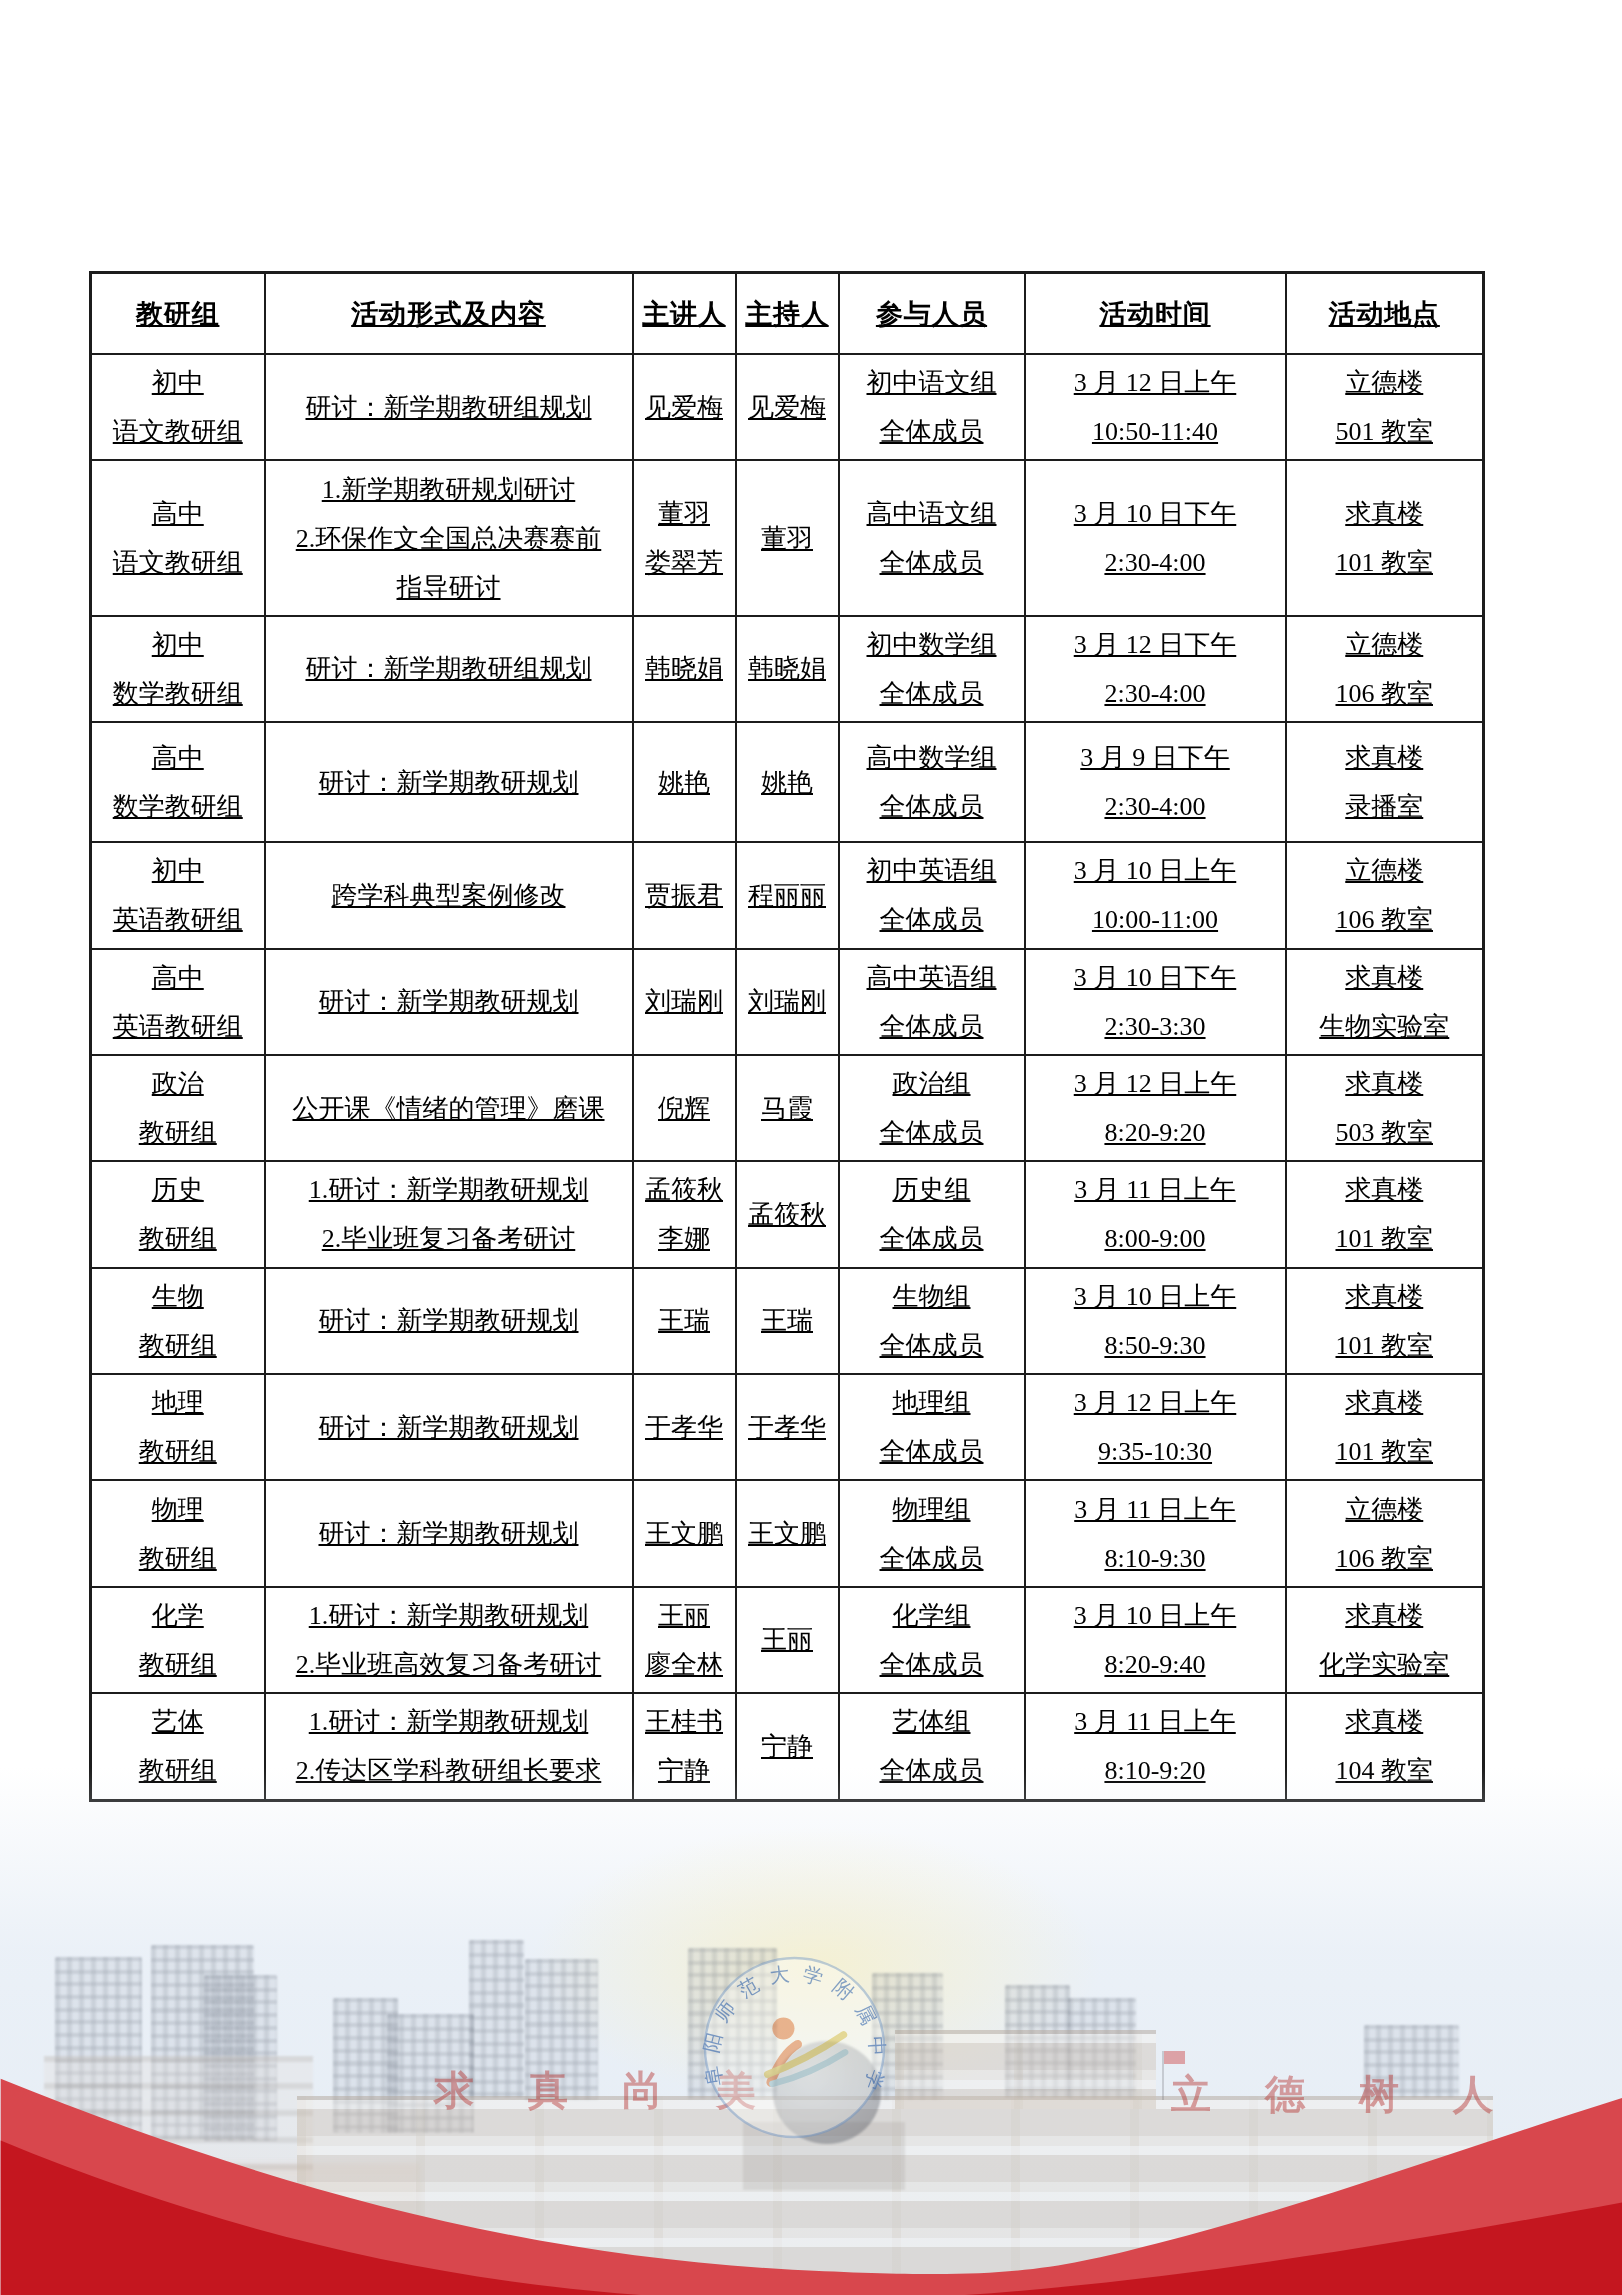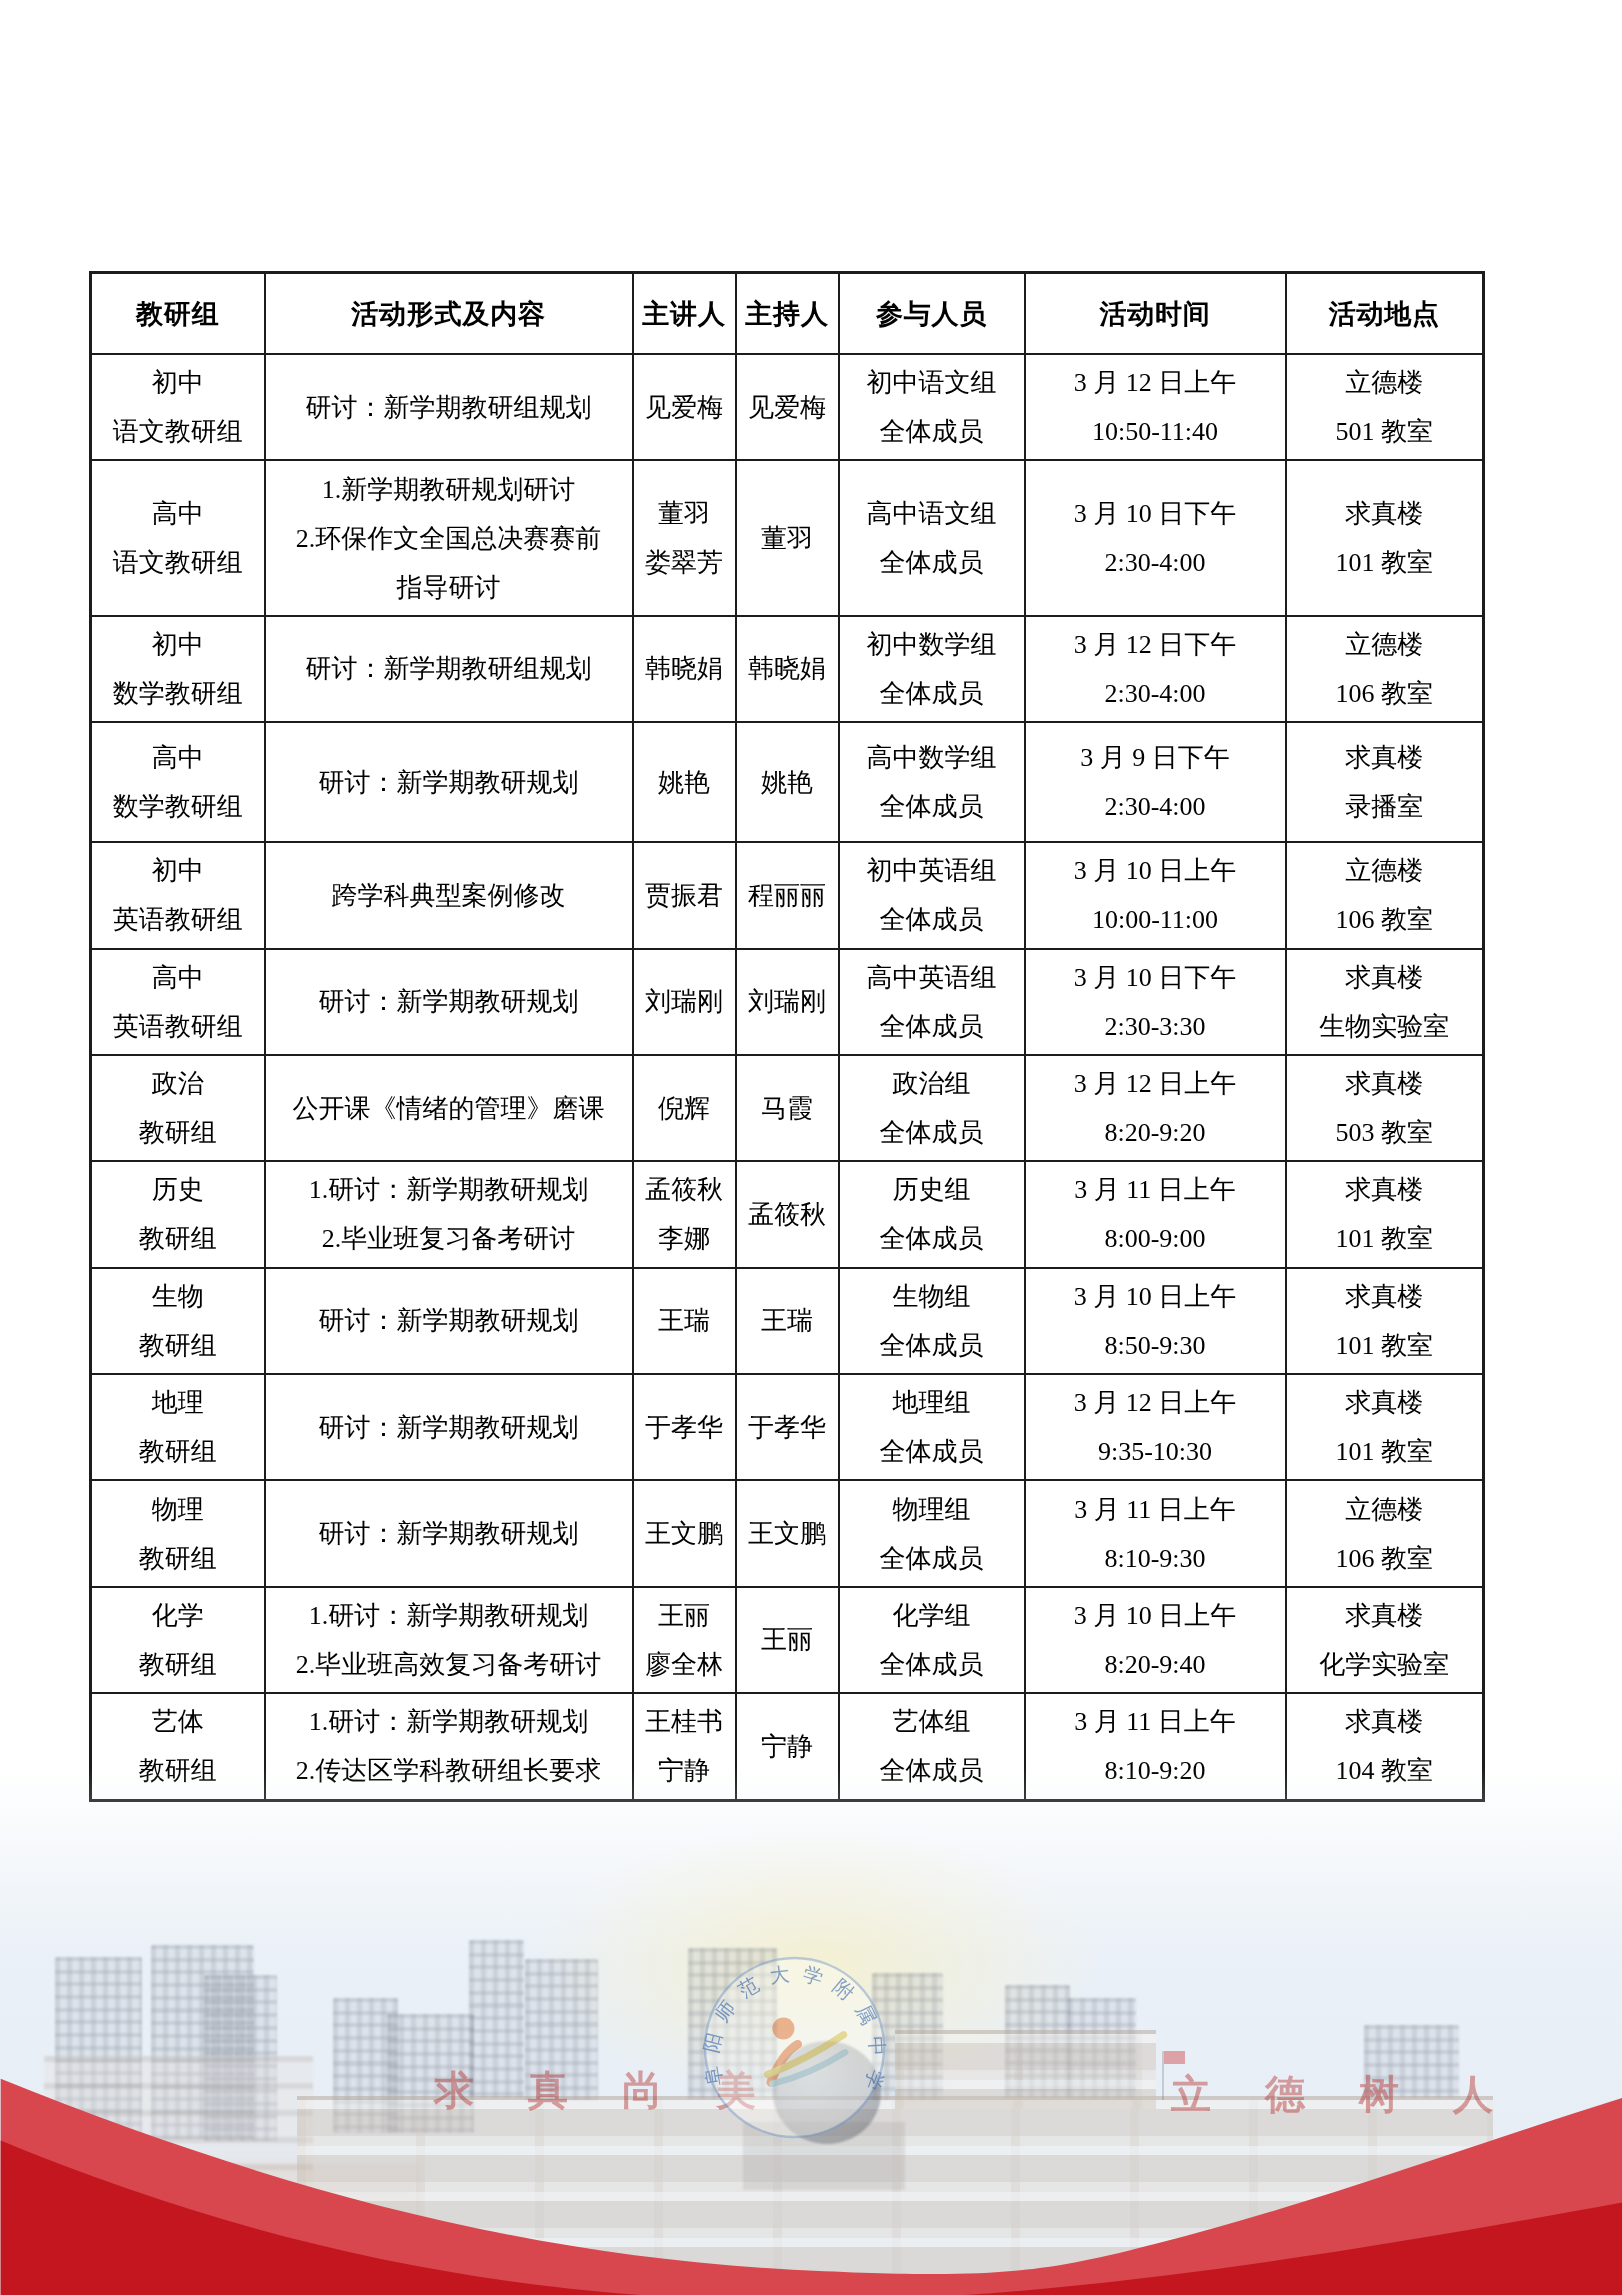--- a/index.html
+++ b/index.html
@@ -12,21 +12,21 @@
     position:absolute;left:0;top:109px;width:1623px;text-align:center;
     font-size:40px;font-weight:bold;letter-spacing:1.6px;
   }
   .doc-subtitle{
     position:absolute;left:0;top:200px;width:1623px;text-align:center;
     font-size:32px;font-weight:bold;letter-spacing:0.8px;
   }
   
   table.sched{
     position:absolute;left:89px;top:271px;width:1395px;
-    border-collapse:collapse;table-layout:fixed;background:#fff;
+    border-collapse:collapse;table-layout:fixed;background:#fff;text-decoration:underline;
   }
   table.sched,table.sched th,table.sched td{border:2.4px solid #1c1c1c;}
   table.sched{border-width:3.2px;}
   table.sched th{
     height:79px;font-size:27px;font-weight:bold;text-align:center;vertical-align:middle;
     padding:0;letter-spacing:0.8px;
   }
   table.sched td{
     text-align:center;vertical-align:middle;padding:3.2px 4.8px;font-size:26px;
   }

